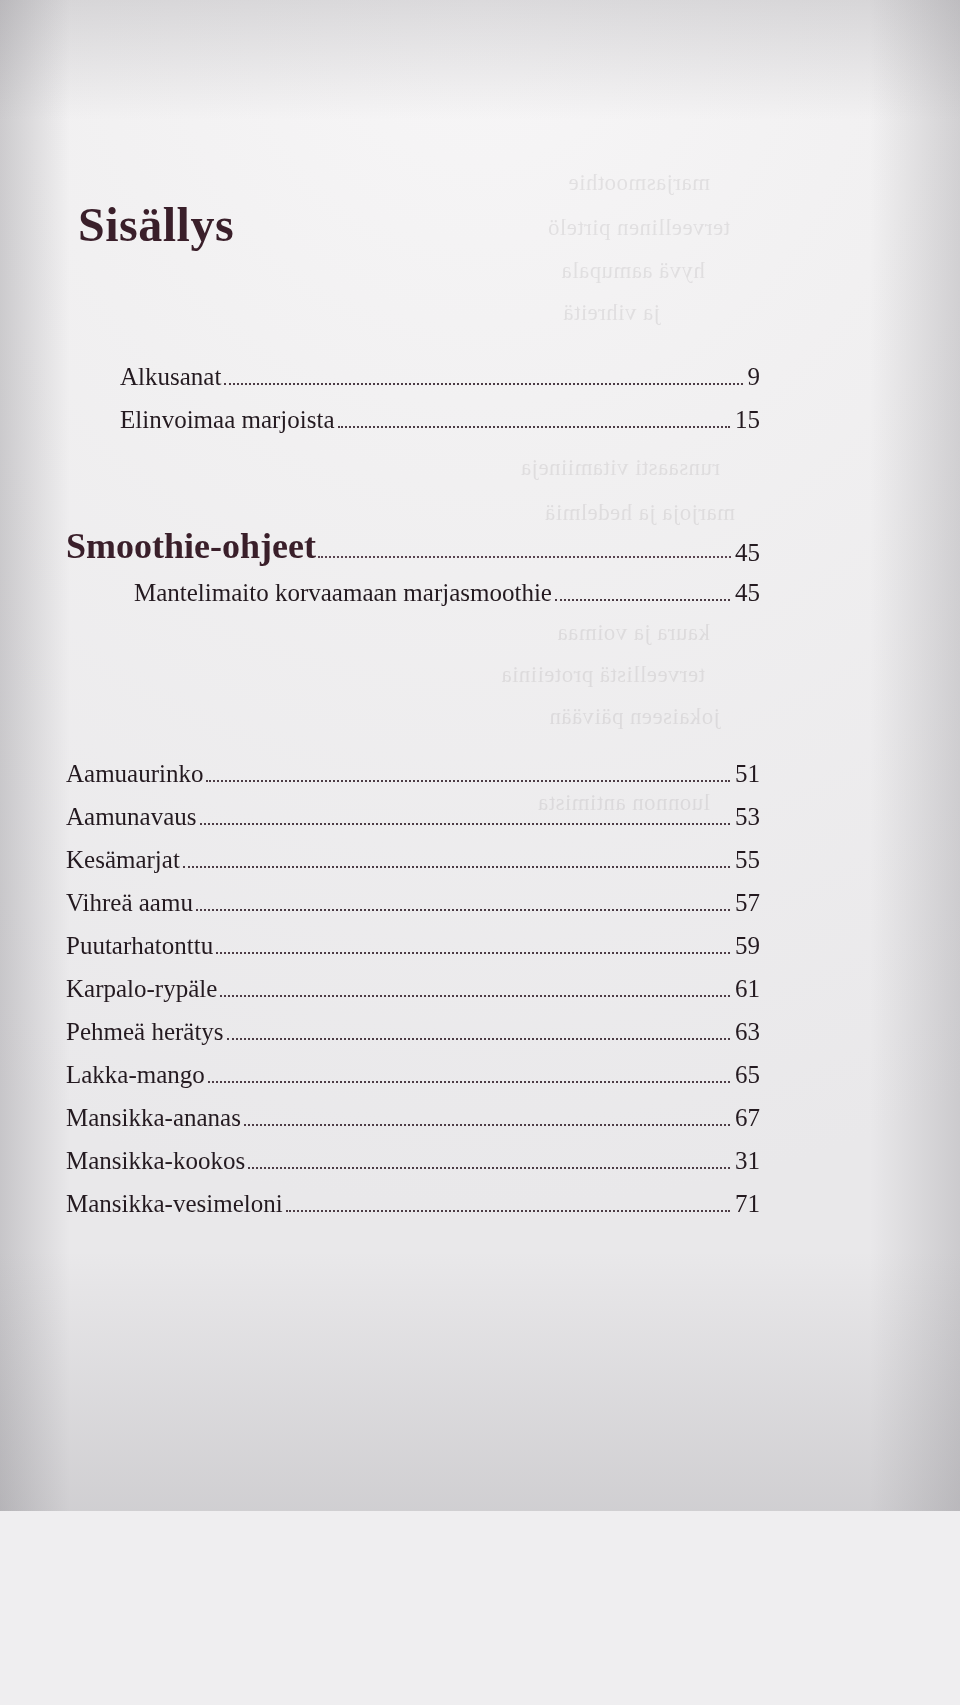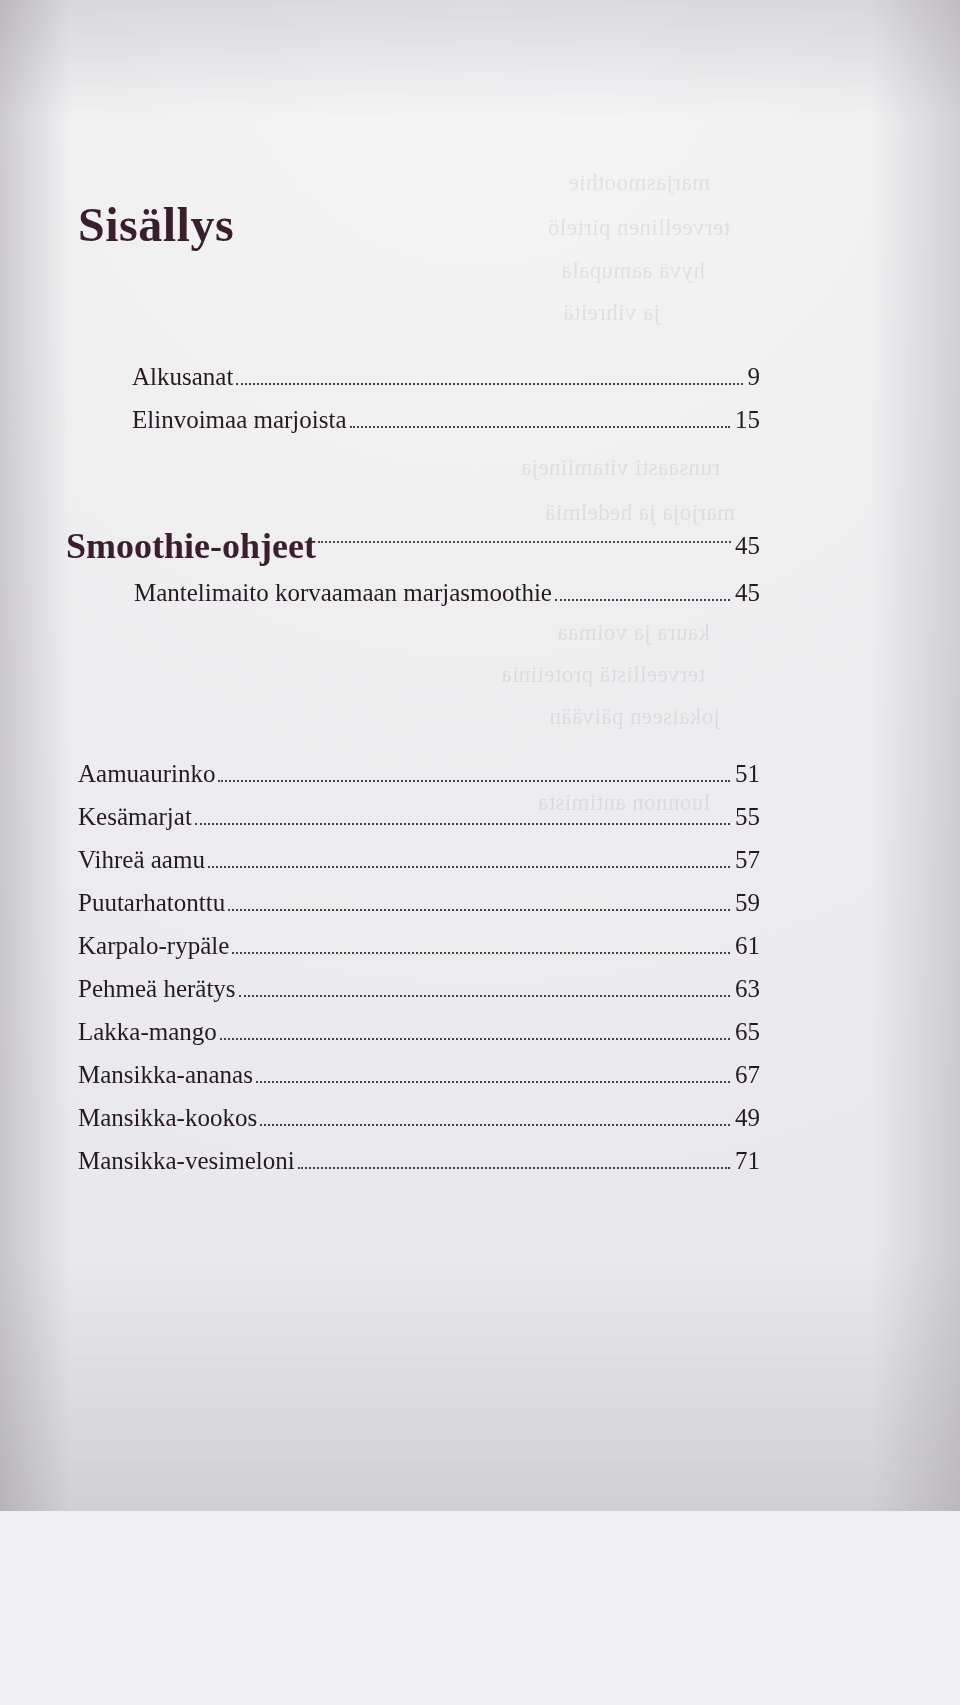--- a/index.html
+++ b/index.html
@@ -90,21 +90,21 @@
   }
 
   .group {
     position: absolute;
     left: 120px;
     width: 640px;
   }
 
   .group-head {
     display: flex;
-    align-items: center;
+    align-items: flex-end;
     color: #3a1f2a;
     font-weight: bold;
     font-size: 36px;
     margin-bottom: 4px;
   }
   .group-head .g-label { white-space: nowrap; }
   .group-head .leader {
     flex: 1 1 auto;
     border-bottom: 2px dotted #5a4450;
     margin: 0 4px 9px 2px;
@@ -129,21 +129,21 @@
   .entry .e-label { flex: 0 0 auto; }
   .entry .leader {
     flex: 1 1 auto;
     border-bottom: 2px dotted #4c3c45;
     margin: 0 5px 7px 3px;
     height: 1px;
     min-width: 8px;
   }
   .entry .e-page { flex: 0 0 auto; font-size: 25px; }
 
-  .entries { margin-left: 12px; }
+  .entries { }
 
   
   .content {
     filter: blur(0.25px);
   }
 </style>
 </head>
 <body>
 
 <div class="page">
@@ -196,20 +196,25 @@
     </div>
 
     <div class="group" style="top:710px; left:66px; width:694px;">
       <div class="entries" style="margin-top:42px;">
         <div class="entry">
           <span class="e-label">Aamuaurinko</span>
           <span class="leader"></span>
           <span class="e-page">51</span>
         </div>
         <div class="entry">
+          <span class="e-label">Aamunavaus</span>
+          <span class="leader"></span>
+          <span class="e-page">53</span>
+        </div>
+        <div class="entry">
           <span class="e-label">Kesämarjat</span>
           <span class="leader"></span>
           <span class="e-page">55</span>
         </div>
         <div class="entry">
           <span class="e-label">Vihreä aamu</span>
           <span class="leader"></span>
           <span class="e-page">57</span>
         </div>
         <div class="entry">
@@ -233,21 +238,21 @@
           <span class="e-page">65</span>
         </div>
         <div class="entry">
           <span class="e-label">Mansikka-ananas</span>
           <span class="leader"></span>
           <span class="e-page">67</span>
         </div>
         <div class="entry">
           <span class="e-label">Mansikka-kookos</span>
           <span class="leader"></span>
-          <span class="e-page">49</span>
+          <span class="e-page">31</span>
         </div>
         <div class="entry">
           <span class="e-label">Mansikka-vesimeloni</span>
           <span class="leader"></span>
           <span class="e-page">71</span>
         </div>
       </div>
     </div>
 
   </div>

